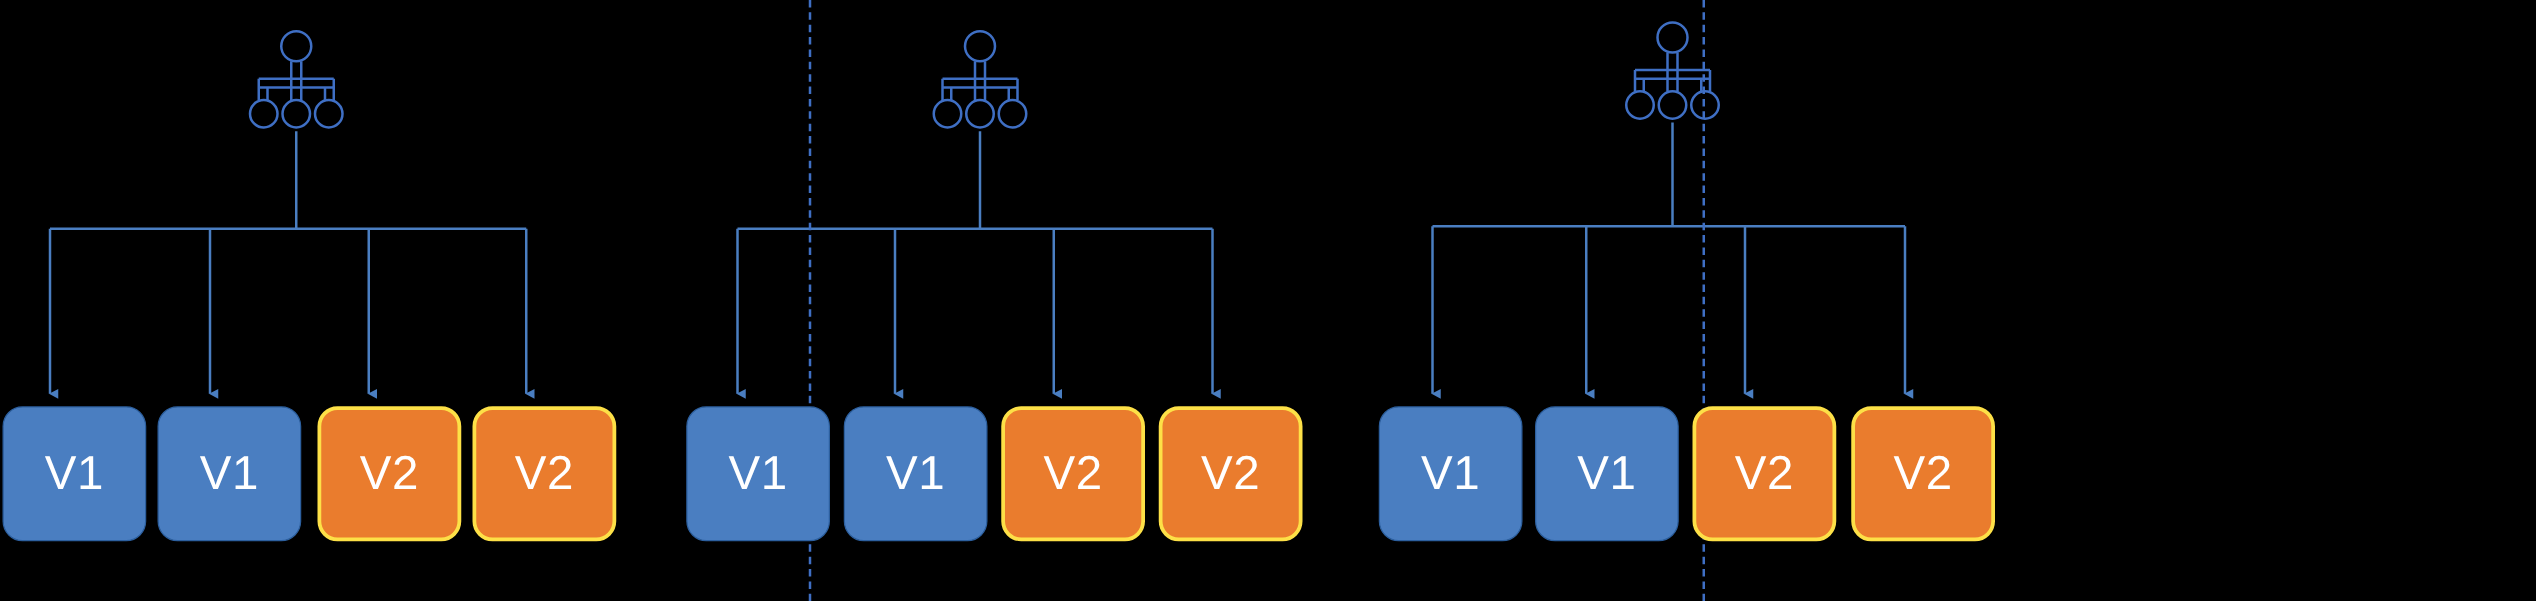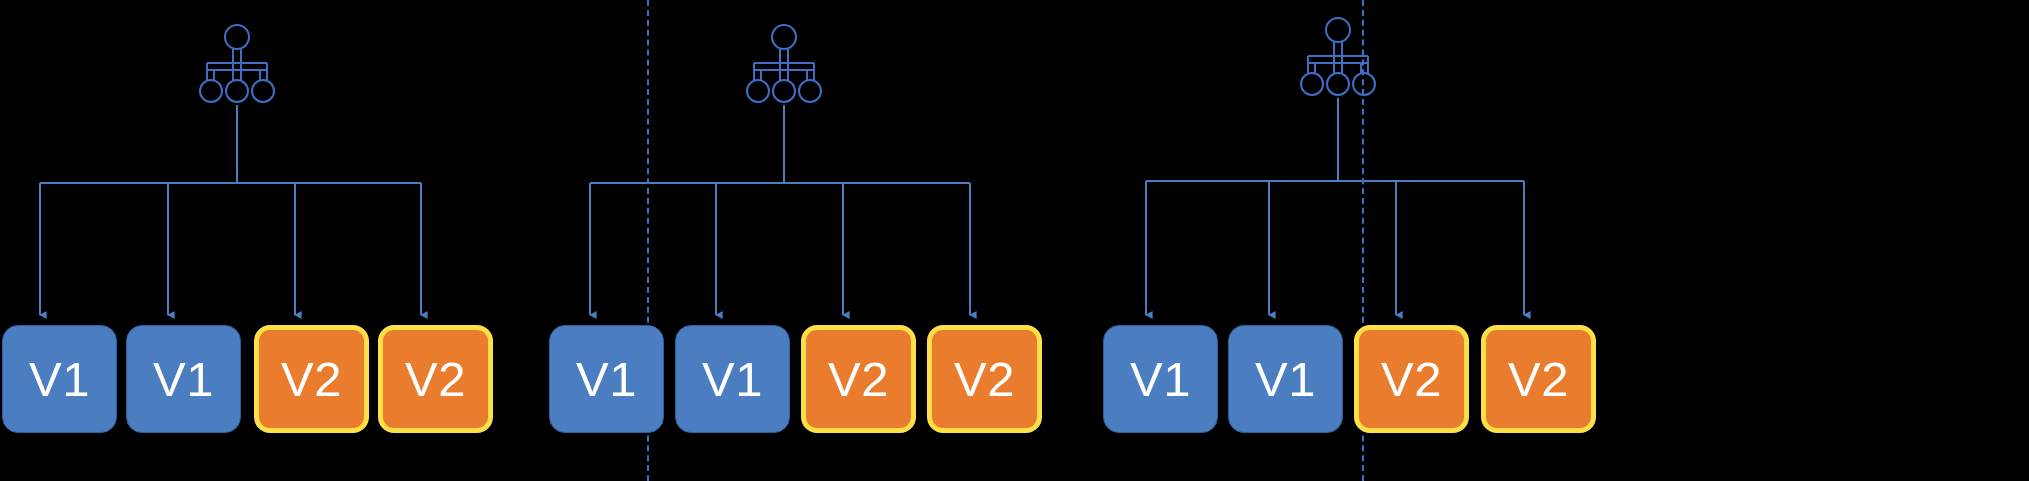--- a/index.html
+++ b/index.html
@@ -35,26 +35,26 @@
     align-items: center;
     justify-content: center;
     box-sizing: border-box;
   }
   .node-box.v1 {
     background: #4a7ec1;
     border: 1px solid #2c5f9e;
   }
   .node-box.v2 {
     background: #ea7c2d;
-    border: 5px solid #fde047;
+    border: 3px solid #fde047;
     text-align: center;
   }
   .node-label {
     color: #ffffff;
-    font-size: 49px;
+    font-size: 38px;
     line-height: 1;
     font-family: "Liberation Sans", sans-serif;
     letter-spacing: 0.5px;
     user-select: none;
   }
   .divider {
     position: absolute;
     top: 0;
     width: 0;
     height: 481px;

